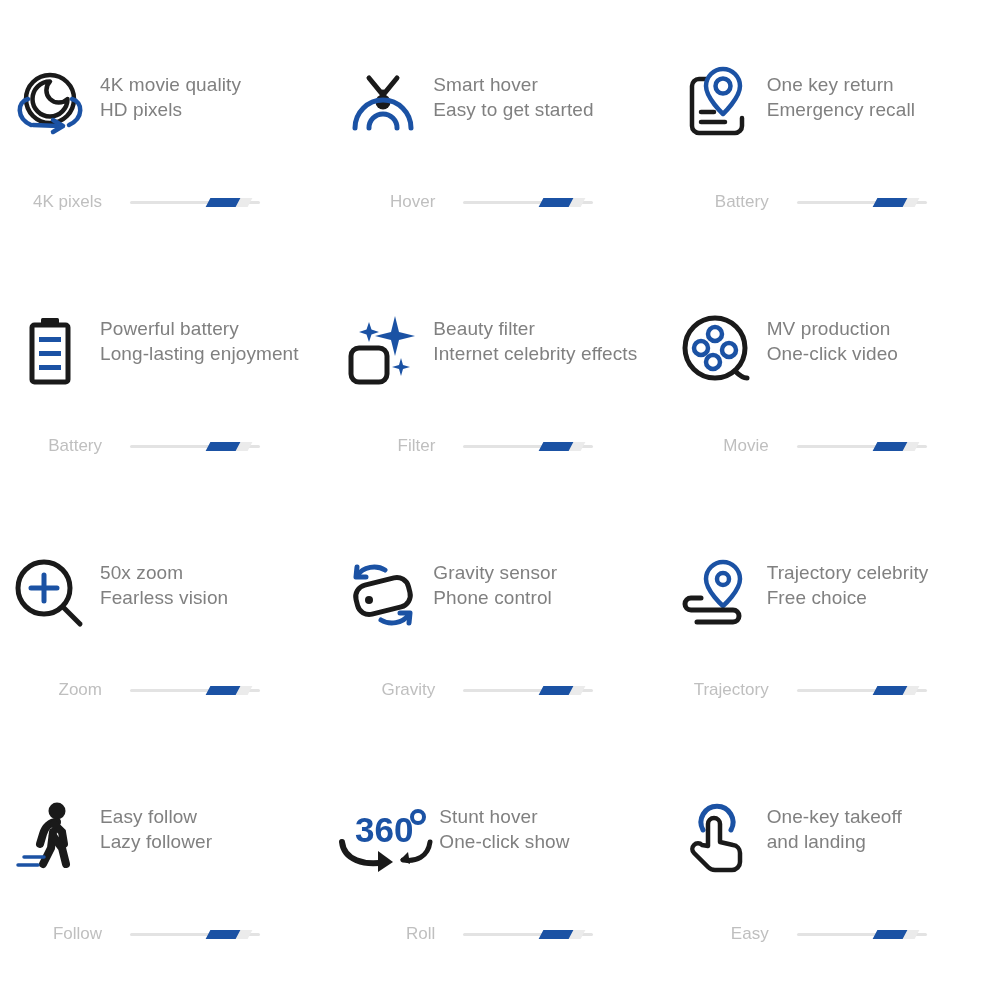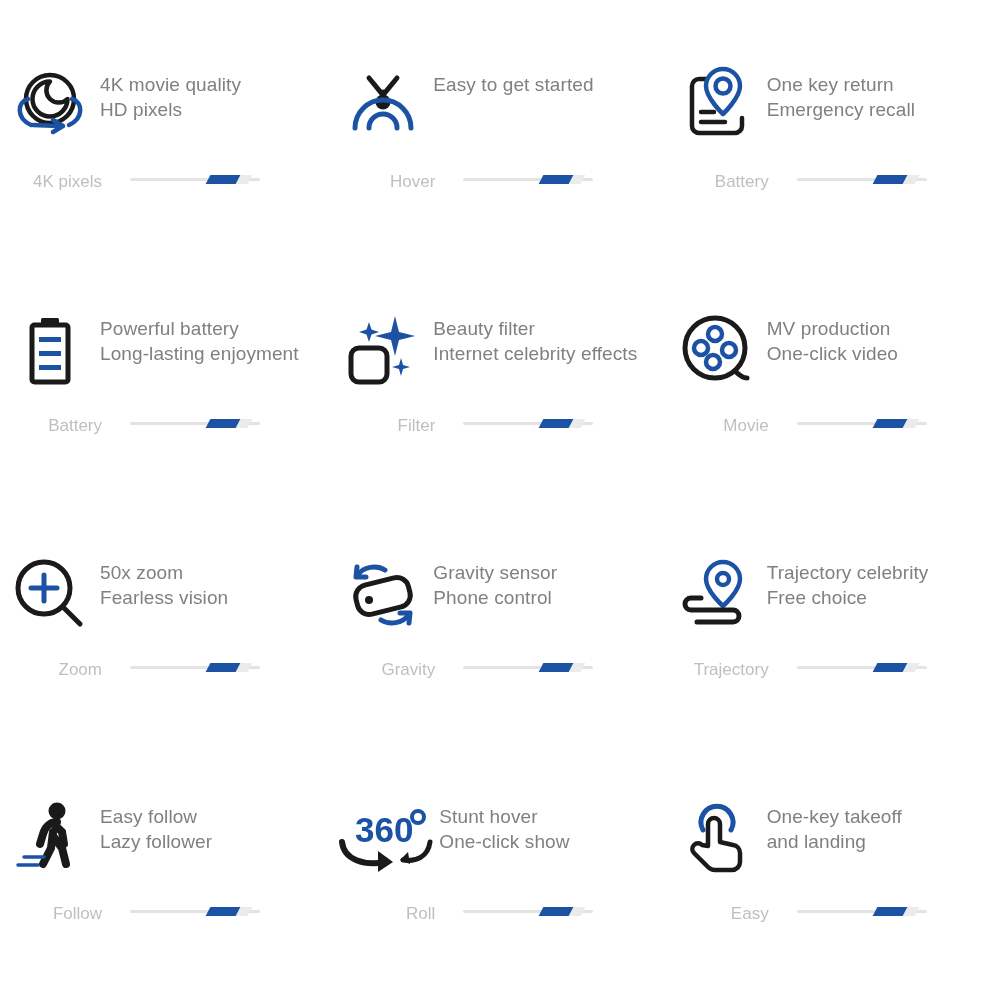--- a/index.html
+++ b/index.html
@@ -57,22 +57,22 @@
   }
 
   .feature-text .line1,
   .feature-text .line2 {
     display: block;
   }
 
   
   .slider-row {
     display: flex;
-    align-items: flex-start;
-    margin-top: 16px;
+    align-items: center;
+    margin-top: 36px;
   }
 
   .slider-label {
     width: 112px;
     min-width: 112px;
     text-align: right;
     padding-right: 10px;
     color: #bfbfbf;
     font-size: 17px;
     line-height: 20px;
@@ -152,20 +152,21 @@
       <div class="icon-box">
         <svg width="80" height="80" viewBox="0 0 80 80">
           <path d="M26 12 L40 29 L54 12" fill="none" stroke="#1a1a1a" stroke-width="5" stroke-linecap="round"></path>
           <path d="M40 26 L40 35" fill="none" stroke="#1a1a1a" stroke-width="5" stroke-linecap="round"></path>
           <circle cx="40" cy="36" r="7.5" fill="#1a1a1a"></circle>
           <path d="M26 62 A14 14 0 0 1 54 62" fill="none" stroke="#1b52a4" stroke-width="5" stroke-linecap="round"></path>
           <path d="M12 62 A28 28 0 0 1 68 62" fill="none" stroke="#1b52a4" stroke-width="5" stroke-linecap="round"></path>
         </svg>
       </div>
       <div class="feature-text">
+        <span class="line1">Smart hover</span>
         <span class="line2">Easy to get started</span>
       </div>
     </div>
     <div class="slider-row">
       <div class="slider-label">Hover</div>
       <div class="slider-track">
         <div class="rail"></div>
         <div class="tail" style="left:86px;width:34px;"></div>
         <div class="fill" style="left:78px;width:30px;"></div>
       </div>

